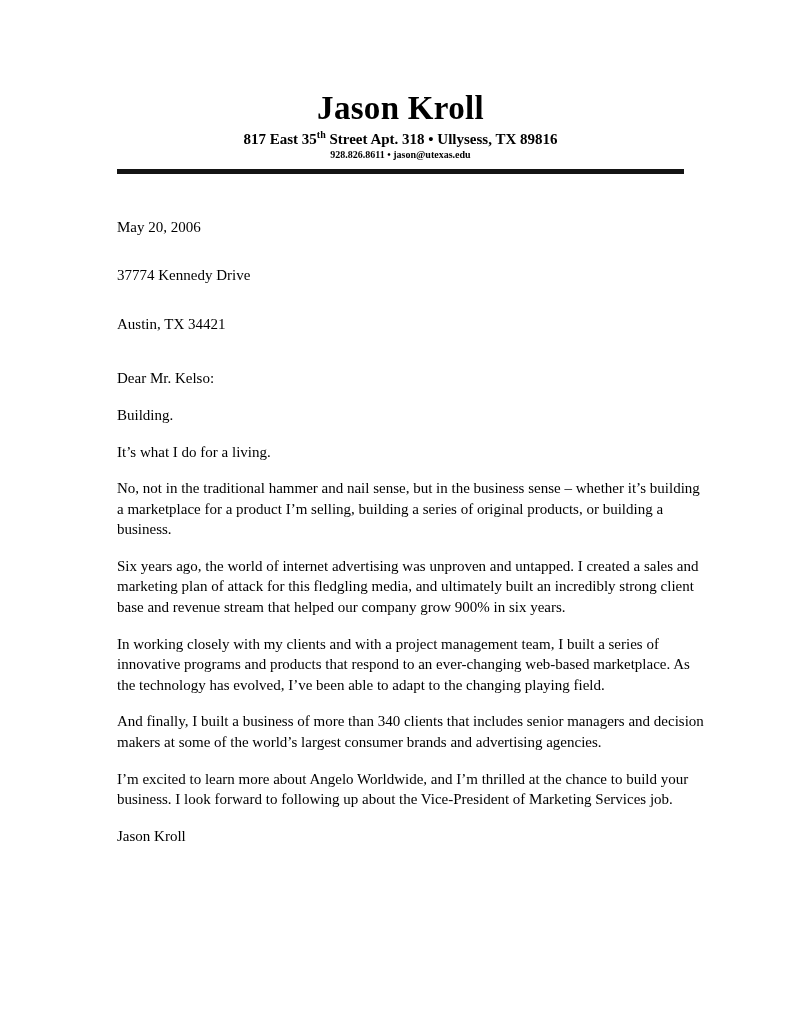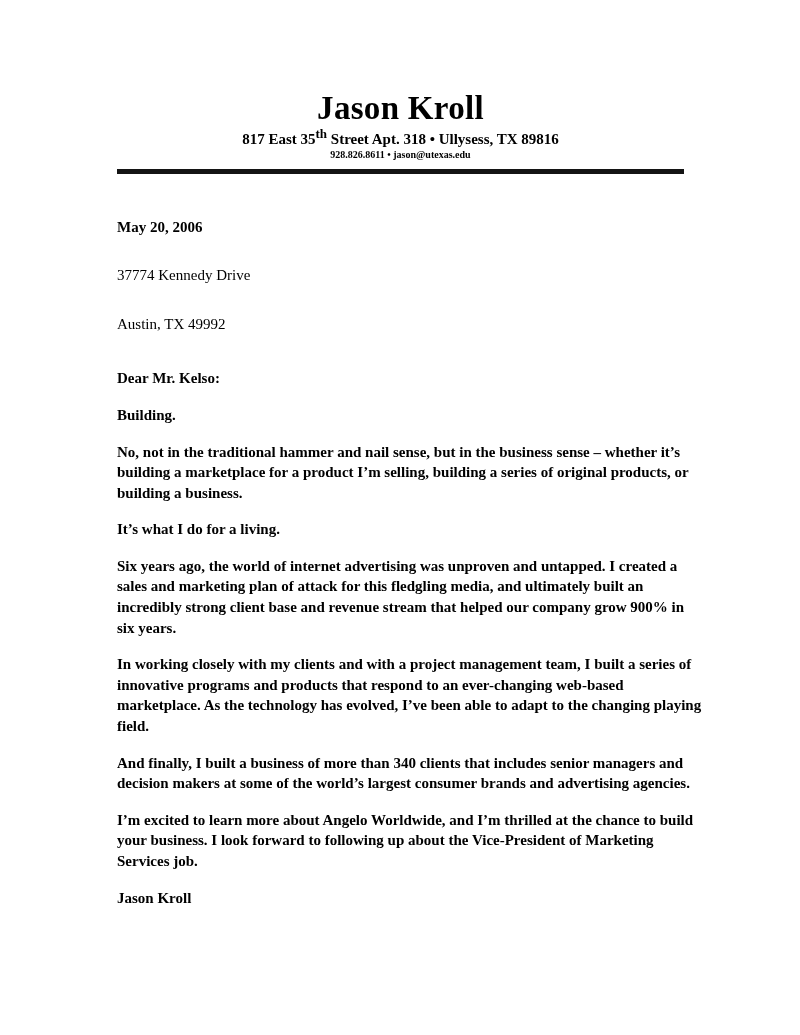--- a/index.html
+++ b/index.html
@@ -24,21 +24,21 @@
     line-height: 1.1;
     letter-spacing: 0.3px;
   }
   .sender-address {
     font-size: 15px;
     font-weight: 700;
     margin-top: 4px;
     line-height: 1.25;
   }
   .sender-address sup {
-    font-size: 13px;
+    font-size: 10px;
     vertical-align: super;
     line-height: 0;
   }
   .sender-contact {
     font-size: 10px;
     font-weight: 700;
     line-height: 1.25;
   }
   .header-divider {
     margin-top: 7px;
@@ -47,21 +47,21 @@
     border-bottom: 2px solid #141414;
   }
   
   .letter-body {
     margin-top: 43px;
     margin-right: -20px; 
     font-size: 15px;
     line-height: 20.6px;
     text-align: left;
   }
-  .letter-body p { margin: 0 0 16px 0; font-weight: bold; }
+  .letter-body p { margin: 0 0 16px 0; }
   .recipient-block { margin-bottom: 34px; }
   .recipient-block div { line-height: 20.6px; margin-top: 28px; }
   .closing { margin-top: 30px; margin-bottom: 34px; }
   .signature { margin-top: 34px; }
 </style>
 </head>
 <body>
 
 <div class="page">
 
@@ -71,28 +71,28 @@
     <p class="sender-contact">928.826.8611 • jason@utexas.edu</p>
     <div class="header-divider"></div>
   </header>
 
   <main class="letter-body">
 
     <p class="date-line">May 20, 2006</p>
 
     <div class="recipient-block">
       <div>37774 Kennedy Drive</div>
-      <div>Austin, TX 49992</div>
+      <div>Austin, TX 34421</div>
     </div>
 
     <p class="salutation">Dear Mr. Kelso:</p>
 
     <p>Building.</p>
+    <p>It’s what I do for a living.</p>
     <p>No, not in the traditional hammer and nail sense, but in the business sense – whether it’s building a marketplace for a product I’m selling, building a series of original products, or building a business.</p>
-    <p>It’s what I do for a living.</p>
     <p>Six years ago, the world of internet advertising was unproven and untapped.  I created a sales and marketing plan of attack for this fledgling media, and ultimately built an incredibly strong client base and revenue stream that helped our company grow 900% in six years.</p>
     <p>In working closely with my clients and with a project management team, I built a series of innovative programs and products that respond to an ever-changing web-based marketplace.  As the technology has evolved, I’ve been able to adapt to the changing playing field.</p>
     <p>And finally, I built a business of more than 340 clients that includes senior managers and decision makers at some of the world’s largest consumer brands and advertising agencies.</p>
     <p>I’m excited to learn more about Angelo Worldwide, and I’m thrilled at the chance to build your business.  I look forward to following up about the Vice-President of Marketing Services job.</p>
 
 
     <p class="signature">Jason Kroll</p>
 
   </main>
 

